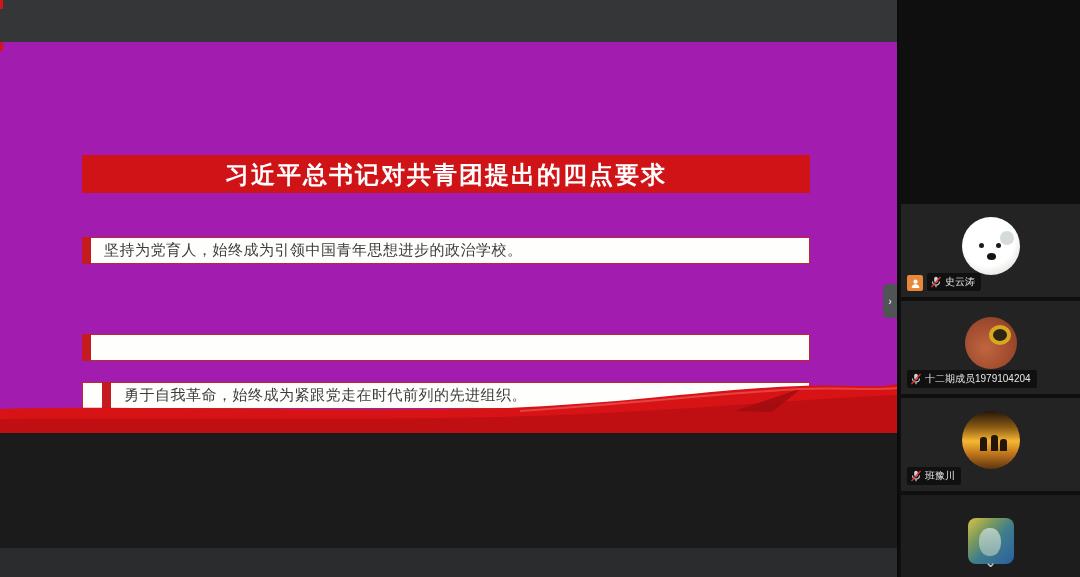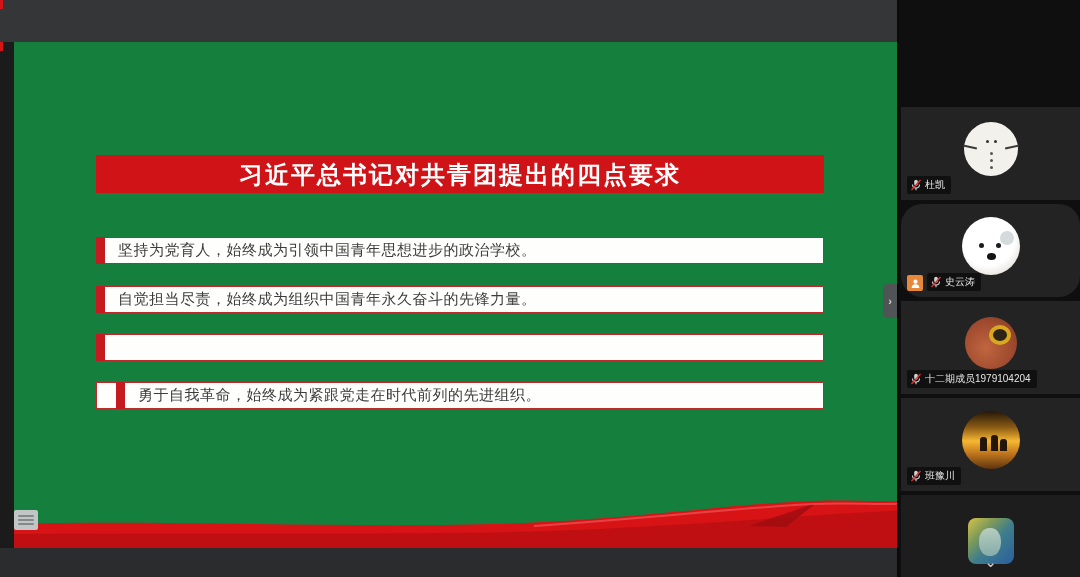--- a/index.html
+++ b/index.html
@@ -5,21 +5,21 @@
   html,body{margin:0;padding:0;background:#101010;}
   *{box-sizing:border-box;font-family:"Liberation Sans","DejaVu Sans",sans-serif;}
   .stage{position:relative;width:1080px;height:577px;overflow:hidden;background:#1b1b1b;margin:0 auto;}
 
   
   .top-bar{position:absolute;left:0;top:0;width:897px;height:42px;background:#353638;}
   .bottom-bar{position:absolute;left:0;top:548px;width:897px;height:29px;background:#2b2c2e;}
   .red-sliver-top{position:absolute;left:0;top:0;width:3px;height:9px;background:#d41417;}
   .red-sliver-slide{position:absolute;left:0;top:42px;width:3px;height:9px;background:#d41417;}
 
-  .slide{position:absolute;left:14px;top:42px;width:897px;height:506px;background:#15803d;overflow:hidden;}
+  .slide{position:absolute;left:0;top:42px;width:897px;height:391px;background:#a21caf;overflow:hidden;}
 
   .title-banner{position:absolute;left:82px;top:113px;width:728px;height:38px;background:#cf1317;
     color:#ffffff;font-size:24px;font-weight:bold;letter-spacing:2px;text-align:center;line-height:39px;}
 
   .bullet{position:absolute;left:82px;width:728px;height:27px;background:#fefefd;
     border:1px solid #c2272b;display:flex;align-items:center;}
   .bullet-accent{width:9px;height:27px;margin-left:-1px;background:#c41a20;flex:0 0 auto;}
   .bullet-text{font-size:15px;color:#3c3c3c;padding-left:13px;letter-spacing:0.5px;white-space:nowrap;}
   .b1{top:195px;} .b2{top:244px;} .b3{top:292px;} .b4{top:340px;padding-left:20px;}
 
@@ -31,21 +31,21 @@
 
   .collapse-handle{position:absolute;left:883px;top:284px;width:14px;height:34px;background:#515456;
     border-radius:5px 0 0 5px;display:flex;align-items:center;justify-content:center;
     color:#cfd2d4;font-size:11px;font-weight:bold;}
 
   
   .sidebar{position:absolute;left:897px;top:0;width:183px;height:577px;background:#0f0f0f;border-left:2px solid #0a0a0a;}
   .tile{position:absolute;left:2px;width:179px;background:#232323;overflow:hidden;}
   .t1{top:0;height:102px;background:#141414;}
   .t2{top:107px;height:93px;}
-  .t3{top:204px;height:93px;border-radius:21px;}
+  .t3{top:204px;height:93px;}
   .t4{top:301px;height:93px;}
   .t5{top:398px;height:93px;}
   .t6{top:495px;height:82px;background:#1d1d1d;}
 
   .webcam{position:absolute;left:0;right:0;top:6px;bottom:4px;overflow:hidden;
     background:linear-gradient(180deg,#d2d6cc 0%,#c6cbc0 55%,#afb5a9 100%);}
   .decor-blob{position:absolute;right:8px;top:6px;width:44px;height:58px;border-radius:45%;
     background:radial-gradient(circle at 40% 40%, #a05240, #7c3a30 70%, rgba(124,58,48,0));opacity:.85;}
   .hair{position:absolute;left:50%;transform:translateX(-50%);top:-8px;width:88px;height:52px;
     background:#2a2320;border-radius:50% 50% 46% 46%;}
@@ -108,24 +108,20 @@
   <div class="top-bar"></div>
   <div class="red-sliver-top"></div>
 
   <div class="slide">
     <div class="title-banner">习近平总书记对共青团提出的四点要求</div>
 
     <div class="bullet b1">
       <span class="bullet-accent"></span>
       <span class="bullet-text">坚持为党育人，始终成为引领中国青年思想进步的政治学校。</span>
     </div>
-    <div class="bullet b2">
-      <span class="bullet-accent"></span>
-      <span class="bullet-text">自觉担当尽责，始终成为组织中国青年永久奋斗的先锋力量。</span>
-    </div>
     <div class="bullet b3">
       <span class="bullet-accent"></span>
     </div>
     <div class="bullet b4">
       <span class="bullet-accent"></span>
       <span class="bullet-text">勇于自我革命，始终成为紧跟党走在时代前列的先进组织。</span>
     </div>
 
     <svg class="ribbon" viewBox="0 0 897 52" preserveAspectRatio="none">
       <path d="M0,28 C150,24 320,32 480,28 C620,24 710,8 800,5 C850,3 878,8 897,3 L897,52 L0,52 Z" fill="#d81316"></path>
@@ -144,93 +140,73 @@
   <div class="red-sliver-slide"></div>
   <div class="bottom-bar"></div>
 
   <div class="collapse-handle">
     <span>›</span>
   </div>
 
   <div class="sidebar">
 
 
-    <div class="tile t2">
-      <div class="avatar av-snowman">
-        <span class="arm l"></span>
-          <span class="arm r"></span>
+
+    <div class="tile t3">
+      <div class="avatar av-dog">
         <span class="eye l"></span>
           <span class="eye r"></span>
-        <span class="btn b1"></span>
-          <span class="btn b2"></span>
-          <span class="btn b3"></span>
+        <span class="nose"></span>
+          <span class="shade"></span>
+      </div>
+      <div class="badge-tag">
+        <svg viewBox="0 0 12 12" width="11" height="11">
+          <circle cx="6" cy="4" r="2.3" fill="#ffffff"></circle>
+          <path d="M1.8 11 a4.2 4.2 0 0 1 8.4 0 Z" fill="#ffffff"></path>
+        </svg>
       </div>
       <div class="name-tag">
         <svg class="mic mic-muted" viewBox="0 0 12 12">
           <rect x="4.2" y="0.8" width="3.6" height="6" rx="1.8" fill="currentColor"></rect>
           <path d="M2.5 5.5 a3.5 3.5 0 0 0 7 0" fill="none" stroke="currentColor" stroke-width="1.1"></path>
           <line x1="6" y1="9" x2="6" y2="11.2" stroke="currentColor" stroke-width="1.1"></line>
           <line x1="1.5" y1="11" x2="10.5" y2="1" stroke="#e23333" stroke-width="1.3"></line>
         </svg>
-        <span>杜凯</span>
-      </div>
-    </div>
-
-    <div class="tile t3">
-      <div class="avatar av-dog">
-        <span class="eye l"></span>
-          <span class="eye r"></span>
-        <span class="nose"></span>
-          <span class="shade"></span>
-      </div>
-      <div class="badge-tag">
-        <svg viewBox="0 0 12 12" width="11" height="11">
-          <circle cx="6" cy="4" r="2.3" fill="#ffffff"></circle>
-          <path d="M1.8 11 a4.2 4.2 0 0 1 8.4 0 Z" fill="#ffffff"></path>
-        </svg>
+        <span>史云涛</span>
+      </div>
+    </div>
+
+    <div class="tile t4">
+      <div class="avatar av-food">
+        <span class="ring"></span>
       </div>
       <div class="name-tag">
         <svg class="mic mic-muted" viewBox="0 0 12 12">
           <rect x="4.2" y="0.8" width="3.6" height="6" rx="1.8" fill="currentColor"></rect>
           <path d="M2.5 5.5 a3.5 3.5 0 0 0 7 0" fill="none" stroke="currentColor" stroke-width="1.1"></path>
           <line x1="6" y1="9" x2="6" y2="11.2" stroke="currentColor" stroke-width="1.1"></line>
           <line x1="1.5" y1="11" x2="10.5" y2="1" stroke="#e23333" stroke-width="1.3"></line>
         </svg>
-        <span>史云涛</span>
-      </div>
-    </div>
-
-    <div class="tile t4">
-      <div class="avatar av-food">
-        <span class="ring"></span>
+        <span>十二期成员1979104204</span>
+      </div>
+    </div>
+
+    <div class="tile t5">
+      <div class="avatar av-sunset">
+        <span class="fig f1"></span>
+          <span class="fig f2"></span>
+          <span class="fig f3"></span>
       </div>
       <div class="name-tag">
         <svg class="mic mic-muted" viewBox="0 0 12 12">
           <rect x="4.2" y="0.8" width="3.6" height="6" rx="1.8" fill="currentColor"></rect>
           <path d="M2.5 5.5 a3.5 3.5 0 0 0 7 0" fill="none" stroke="currentColor" stroke-width="1.1"></path>
           <line x1="6" y1="9" x2="6" y2="11.2" stroke="currentColor" stroke-width="1.1"></line>
           <line x1="1.5" y1="11" x2="10.5" y2="1" stroke="#e23333" stroke-width="1.3"></line>
         </svg>
-        <span>十二期成员1979104204</span>
-      </div>
-    </div>
-
-    <div class="tile t5">
-      <div class="avatar av-sunset">
-        <span class="fig f1"></span>
-          <span class="fig f2"></span>
-          <span class="fig f3"></span>
-      </div>
-      <div class="name-tag">
-        <svg class="mic mic-muted" viewBox="0 0 12 12">
-          <rect x="4.2" y="0.8" width="3.6" height="6" rx="1.8" fill="currentColor"></rect>
-          <path d="M2.5 5.5 a3.5 3.5 0 0 0 7 0" fill="none" stroke="currentColor" stroke-width="1.1"></path>
-          <line x1="6" y1="9" x2="6" y2="11.2" stroke="currentColor" stroke-width="1.1"></line>
-          <line x1="1.5" y1="11" x2="10.5" y2="1" stroke="#e23333" stroke-width="1.3"></line>
-        </svg>
         <span>班豫川</span>
       </div>
     </div>
 
     <div class="tile t6">
       <div class="avatar av-painting">
         <span class="face2"></span>
       </div>
       <div class="chevron-more">⌄</div>
     </div>

